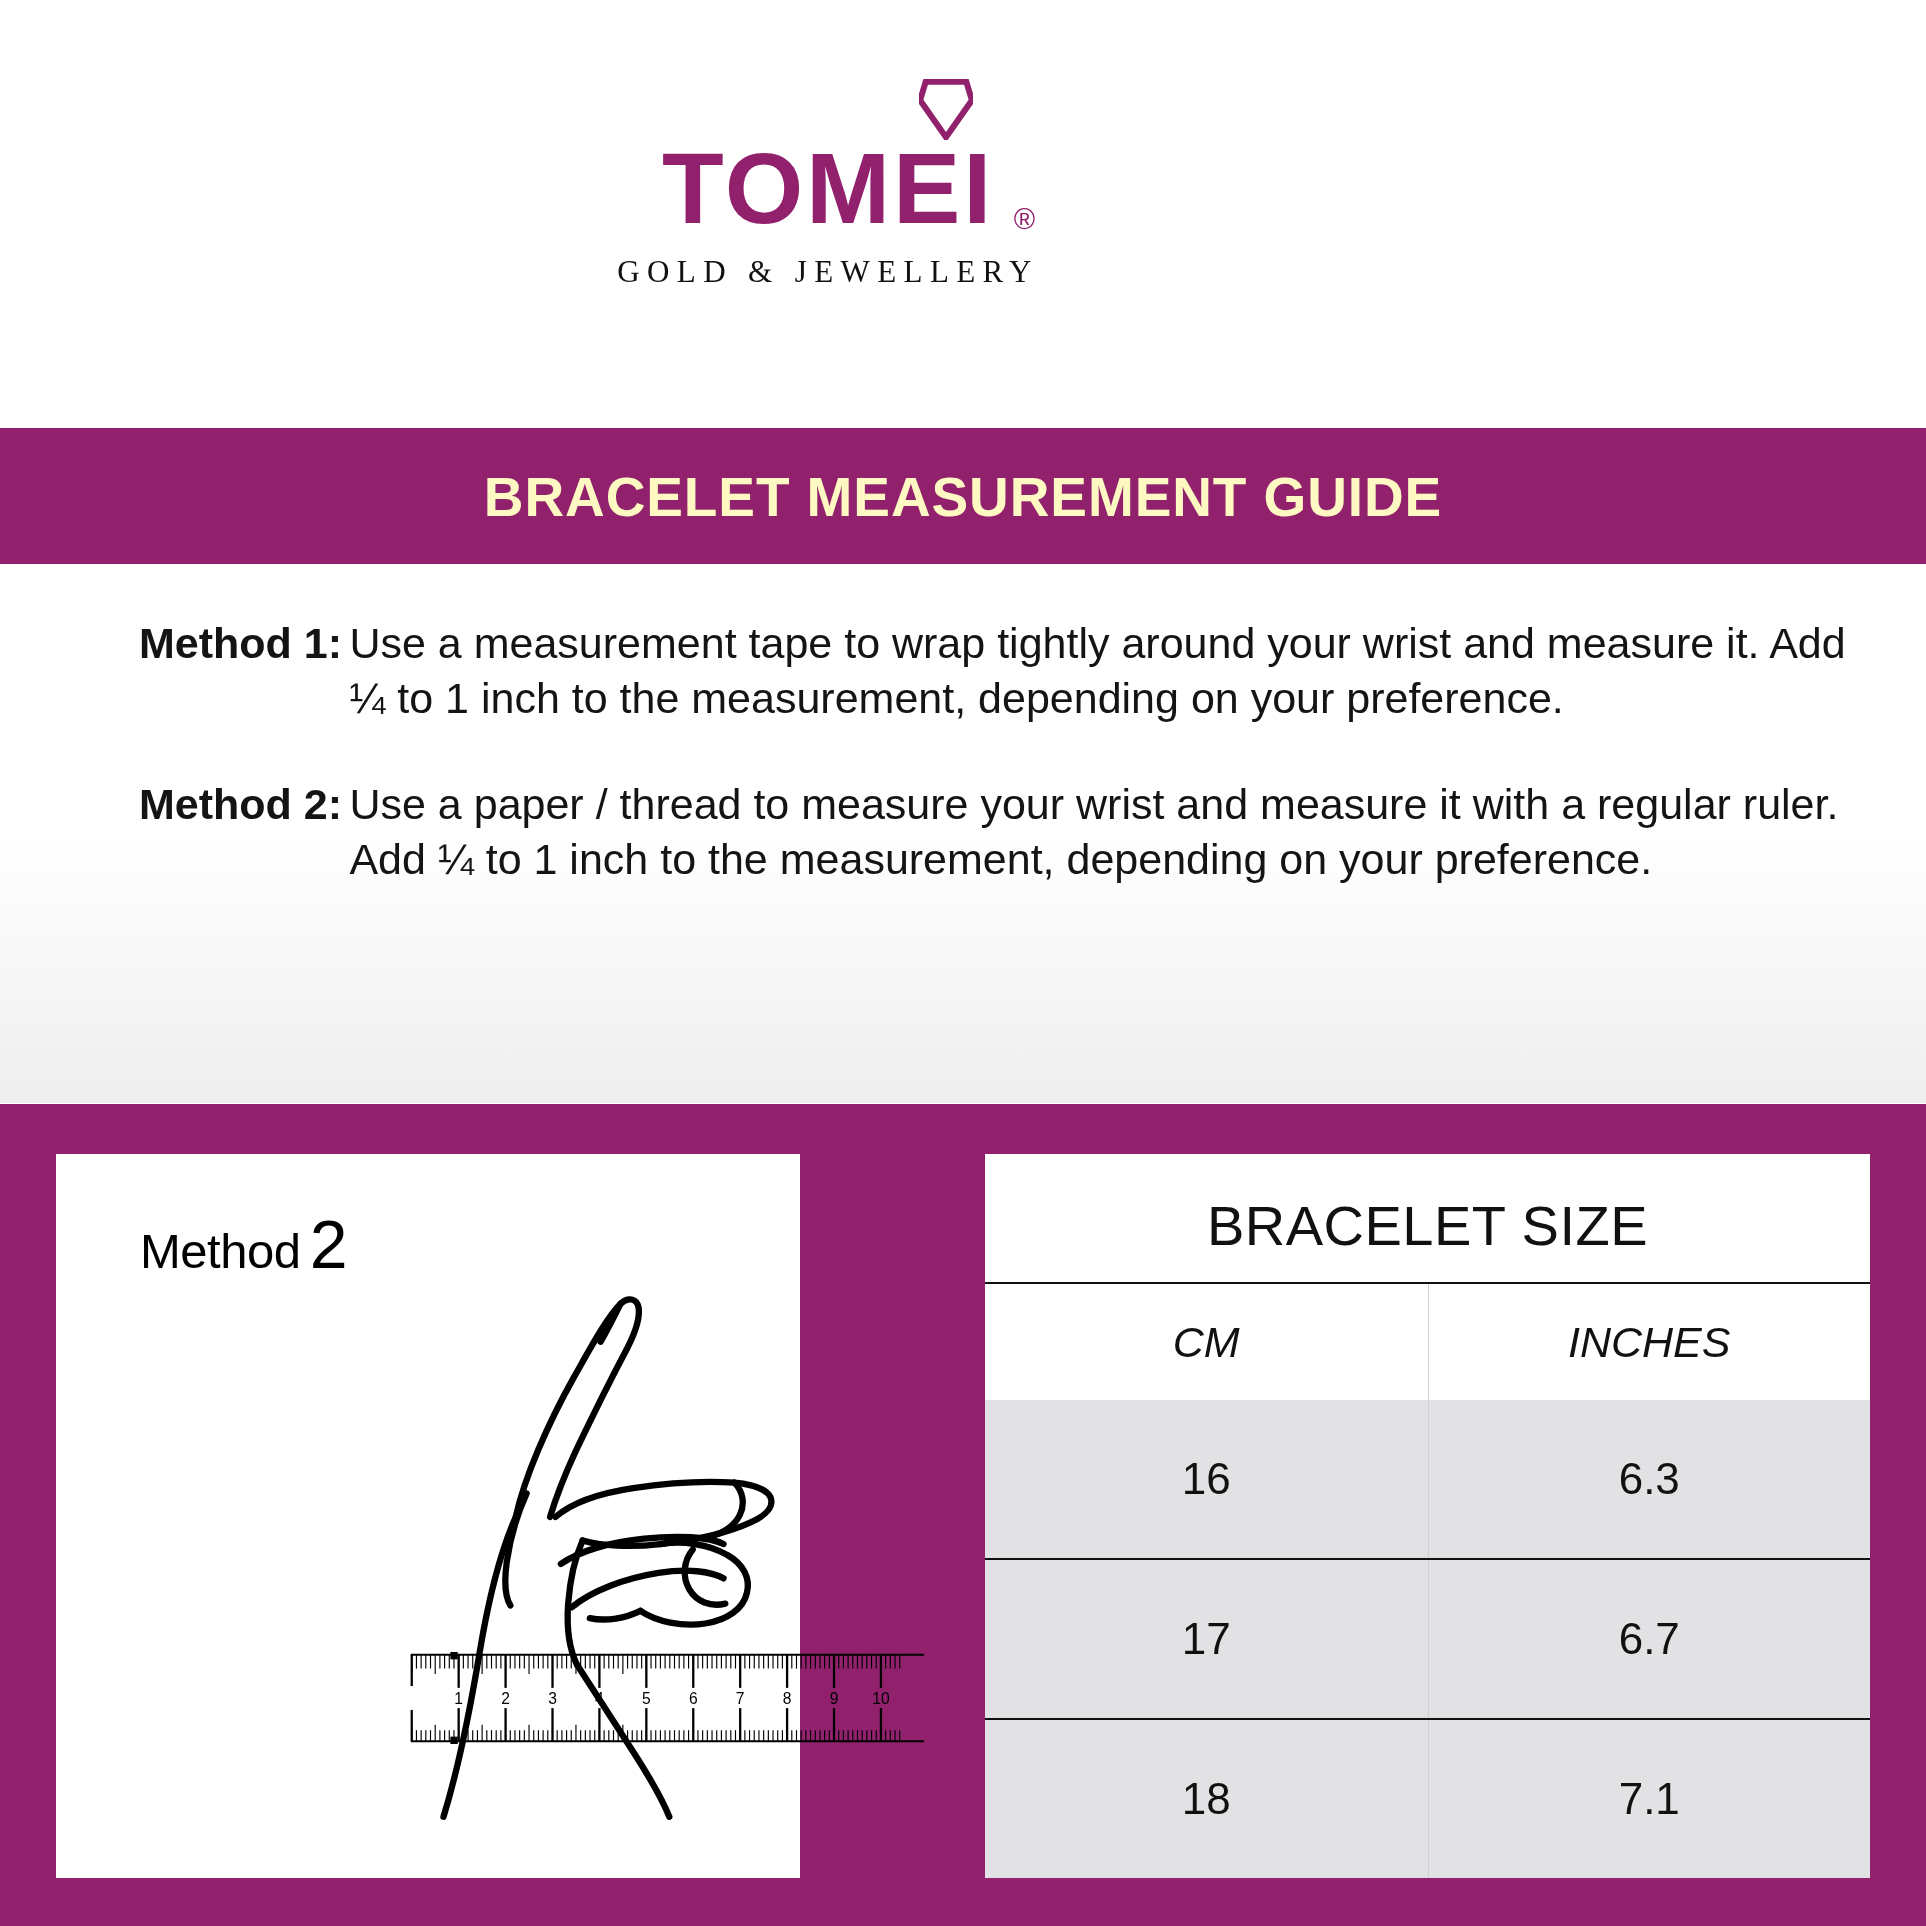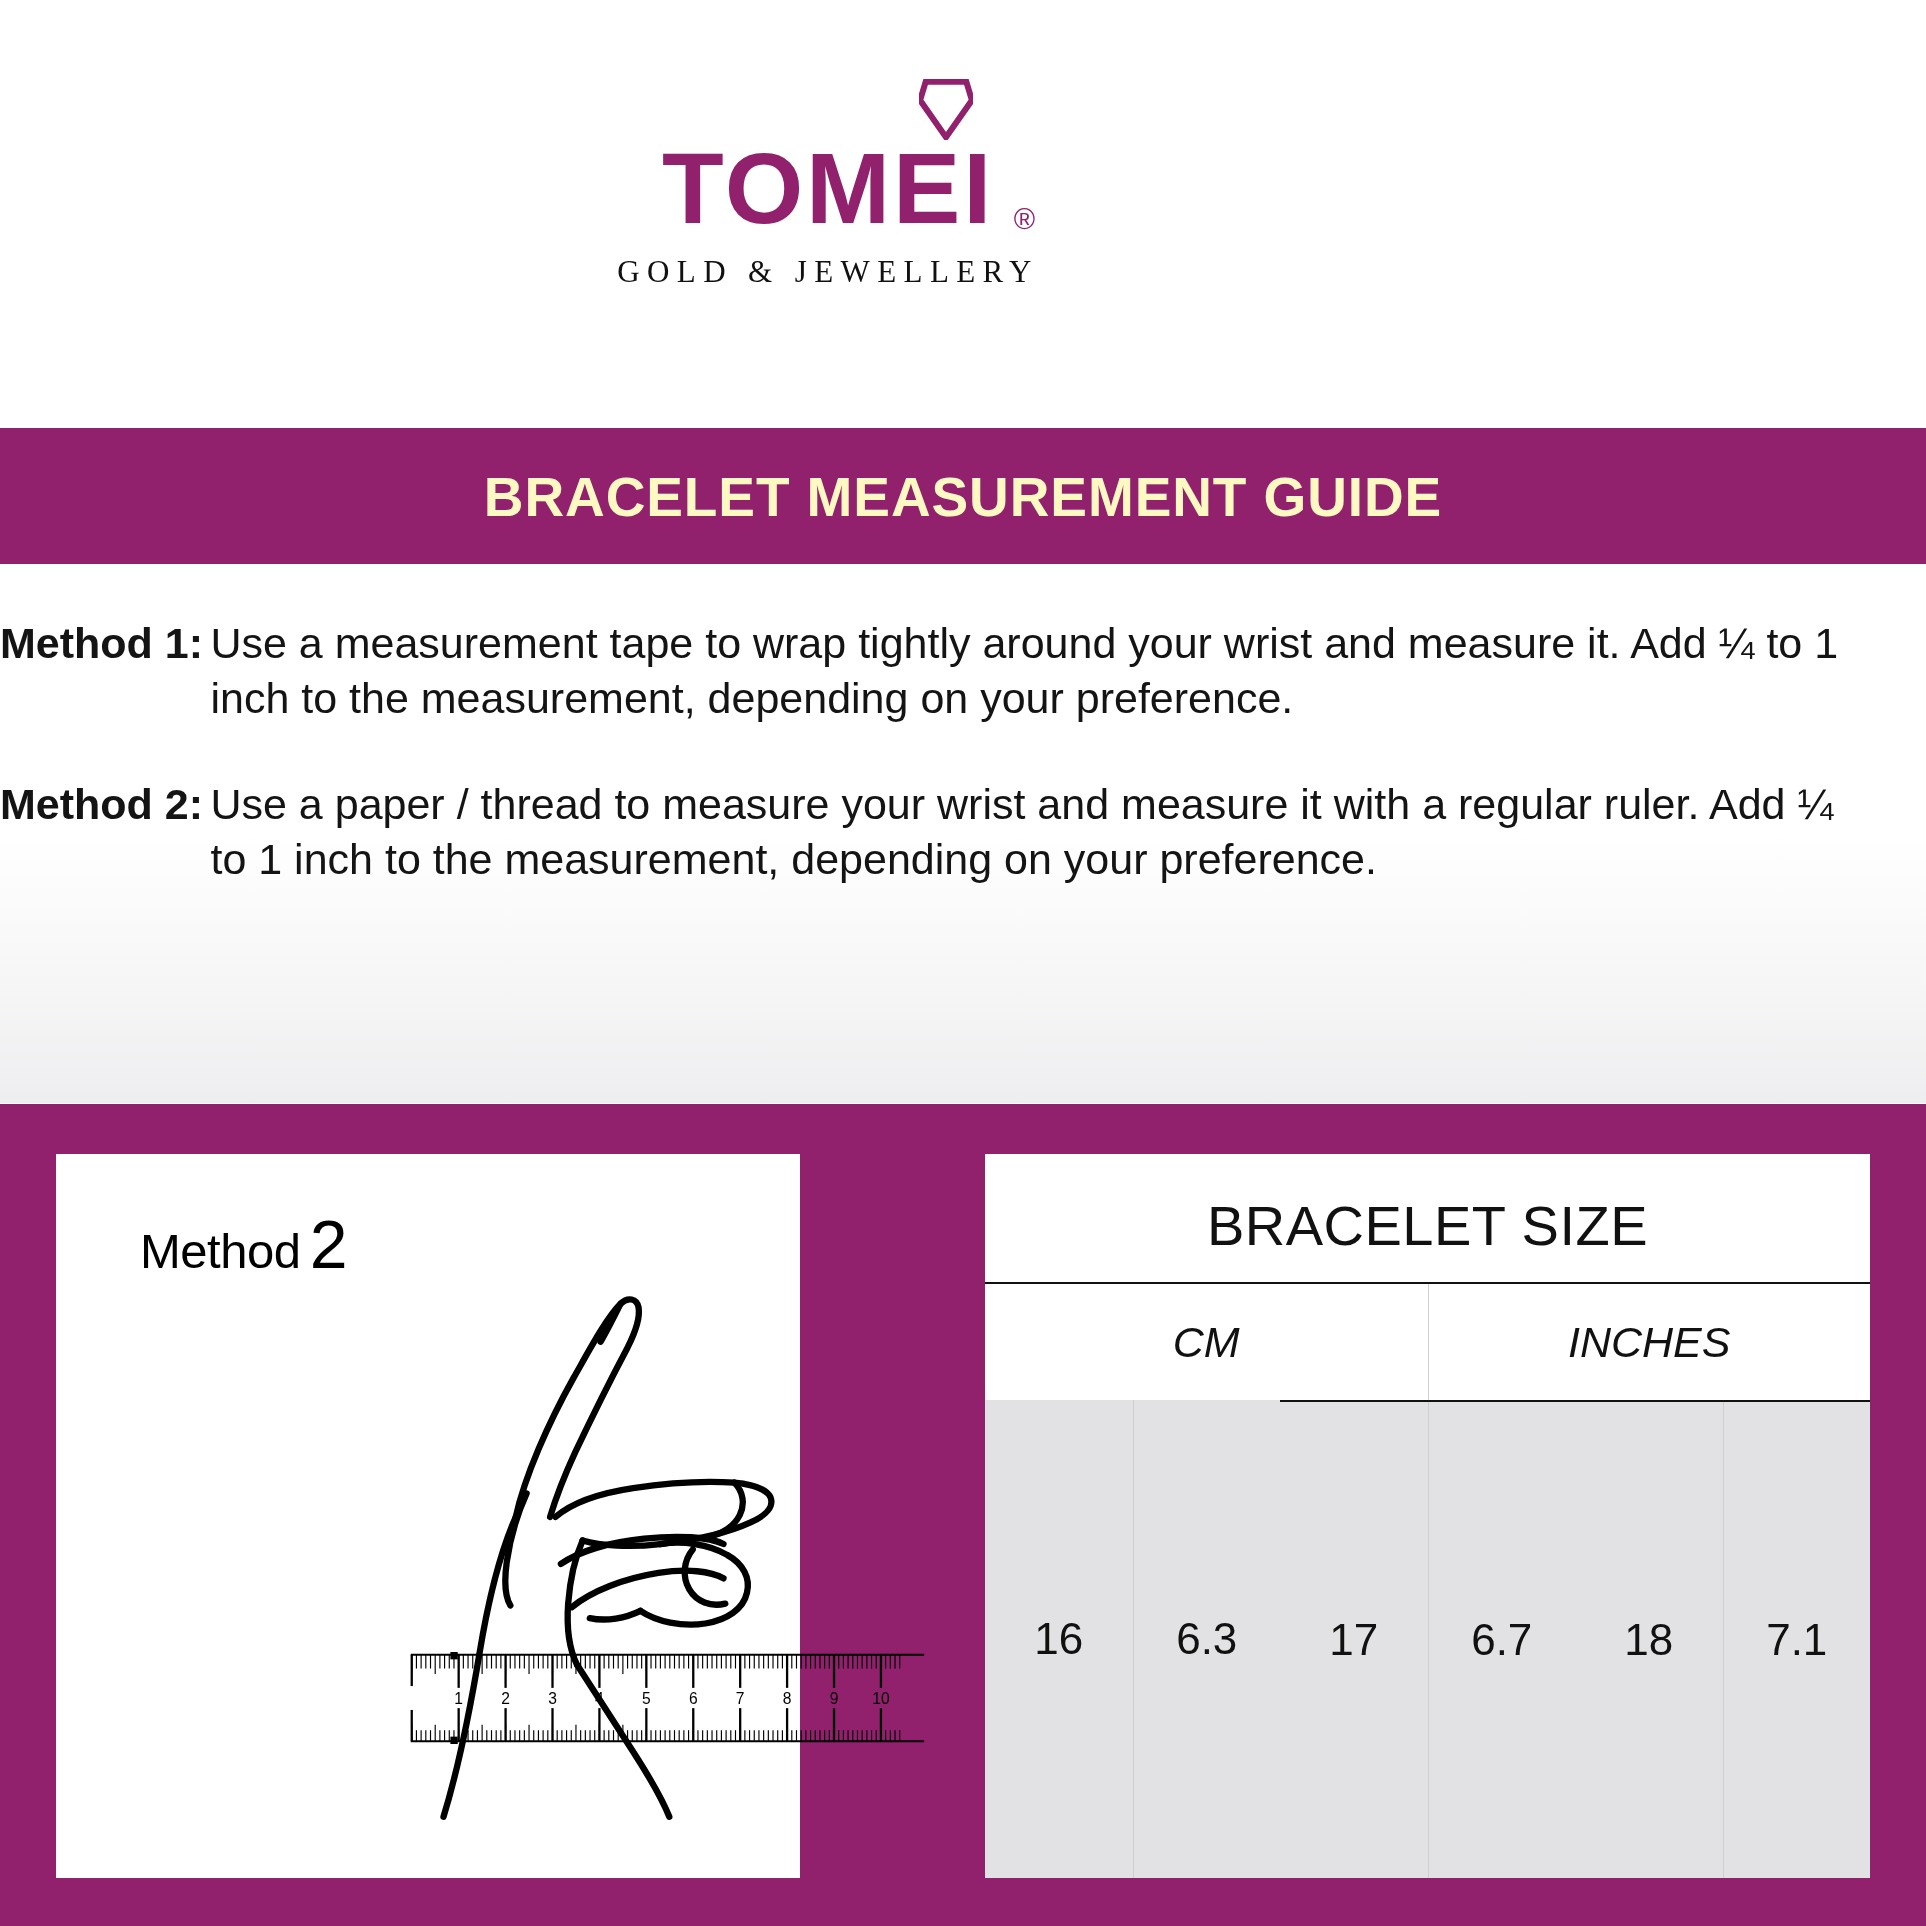--- a/index.html
+++ b/index.html
@@ -69,20 +69,21 @@
 
   
   .methods{
     position:absolute; left:0; top:564px; width:1926px; height:539px;
     background:linear-gradient(to bottom,#ffffff 0%,#ffffff 50%,#f6f6f7 78%,#eeeef0 100%);
     padding-top:52px;
   }
   .method-row{
     display:flex;
     align-items:flex-start;
+    padding-left:139px;
     padding-right:74px;
   }
   .method-row.second{ margin-top:52px; }
   .method-label{
     flex:0 0 auto;
     font-size:43px;
     font-weight:bold;
     color:#141414;
     line-height:1.27;
     white-space:nowrap;
@@ -151,21 +152,21 @@
   }
   .size-head-cell{
     flex:1 1 50%;
     display:flex; align-items:center; justify-content:center;
     font-size:43px;
     color:#111111;
     font-family:"Liberation Sans", sans-serif;
   }
   .size-head-cell + .size-head-cell{ border-left:1.4px solid #cfcfd2; }
 
-  .size-body{ flex:1 1 auto; display:flex; flex-direction:row; }
+  .size-body{ flex:1 1 auto; display:flex; flex-direction:column; }
   .size-row{
     flex:1 1 0;
     display:flex;
     background:#E2E2E4;
     border-top:2.3px solid #111111;
   }
   .size-row:first-child{ border-top:none; }
   .size-cell{
     flex:1 1 50%;
     display:flex; align-items:center; justify-content:center;

